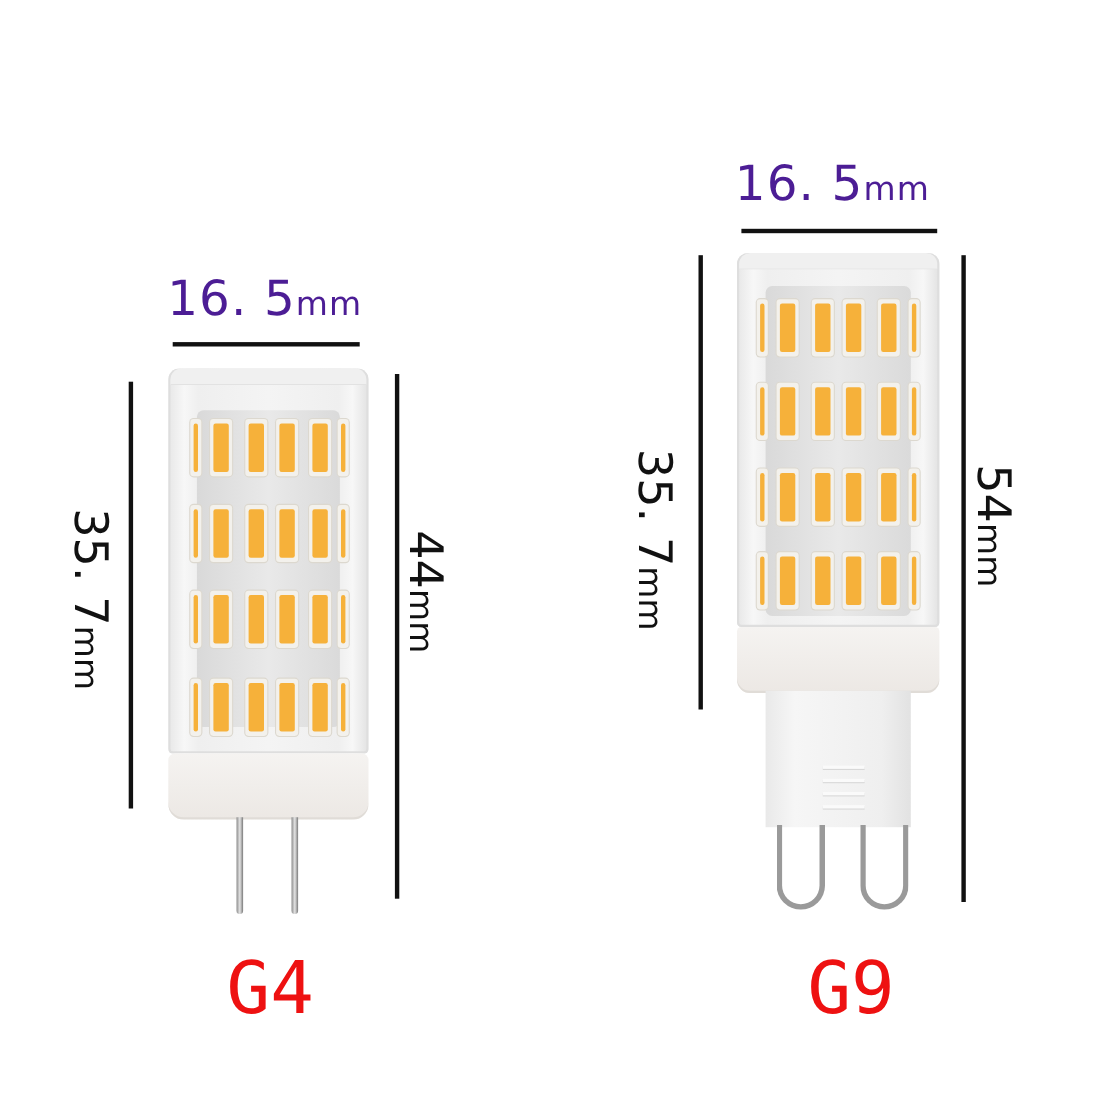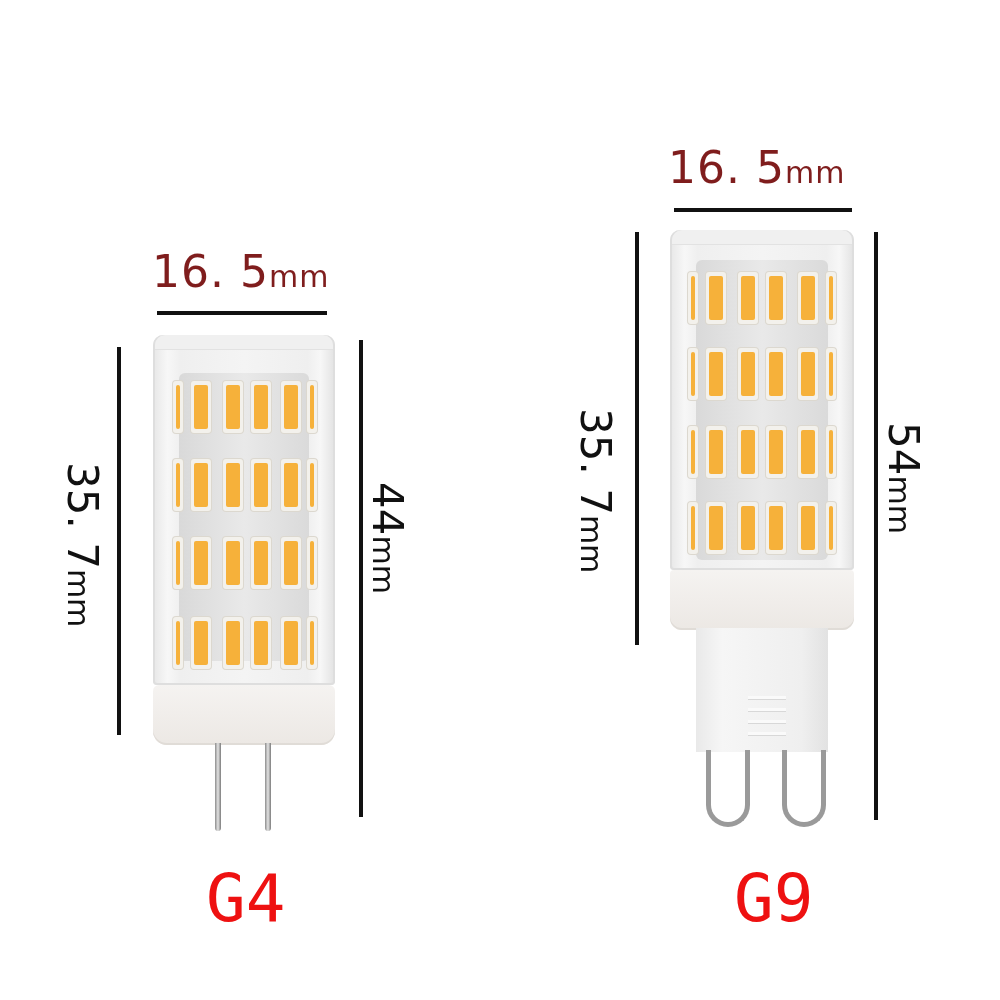--- a/index.html
+++ b/index.html
@@ -1,18 +1,18 @@
 <!DOCTYPE html>
 <html><head>
 <meta charset="utf-8">
 <style>
   html, body { margin:0; padding:0; }
   body { width:1000px; height:1000px; background:#ffffff; position:relative; overflow:hidden;
          font-family:"DejaVu Sans", sans-serif; }
-  .dim-label { position:absolute; color:#7f1d1d; font-family:"DejaVu Sans", sans-serif; font-size:44px;
+  .dim-label { position:absolute; color:#4c1d95; font-family:"DejaVu Sans", sans-serif; font-size:44px;
                letter-spacing:1px; white-space:nowrap; line-height:1; }
   .dim-label .unit { font-size:30px; }
   .vlabel { position:absolute; color:#111; font-family:"DejaVu Sans", sans-serif; font-size:42px;
             white-space:nowrap; line-height:1; transform-origin:0 0; transform:rotate(90deg); }
   .vlabel .unit { font-size:30px; }
   .hline { position:absolute; height:4px; background:#111; }
   .vline { position:absolute; width:4px; background:#111; }
   .type-label { position:absolute; color:#ee1111; font-family:"DejaVu Sans Mono", monospace;
                 font-size:66px; line-height:1; }
 

